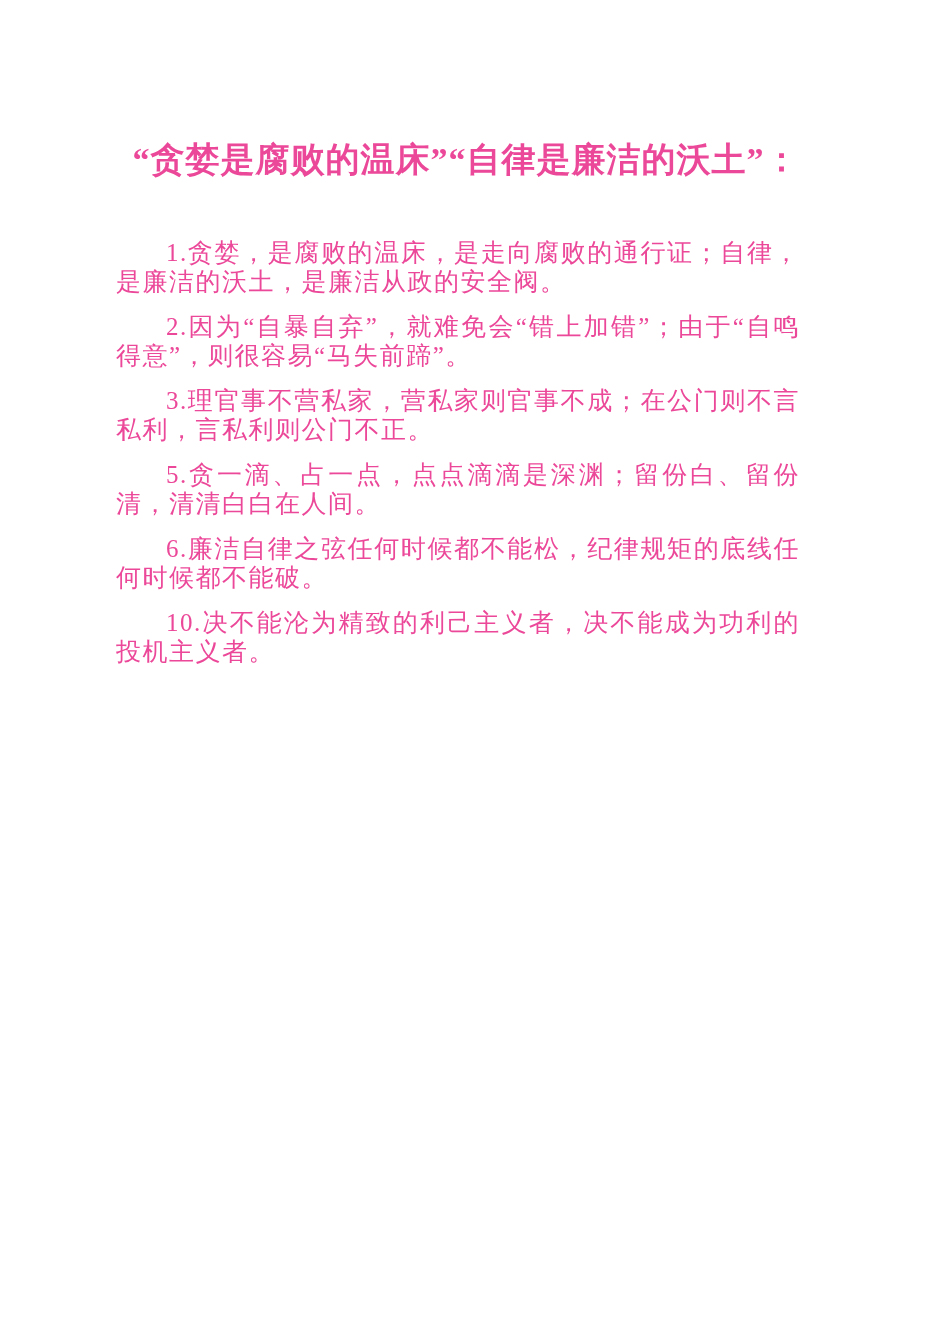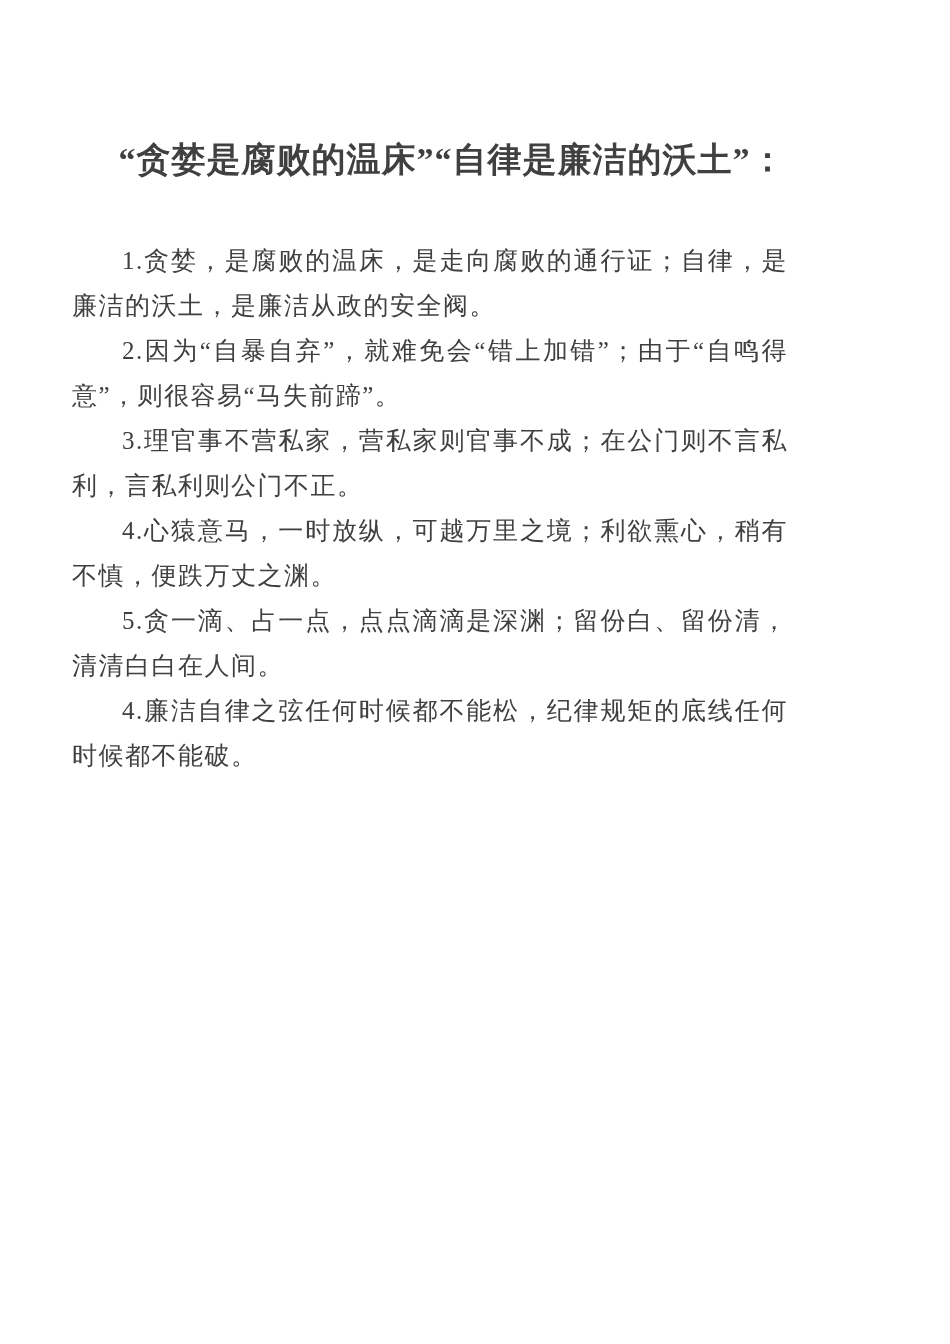--- a/index.html
+++ b/index.html
@@ -9,55 +9,55 @@
   }
   body {
     width: 950px;
     height: 1344px;
     overflow: hidden;
   }
   .page {
     box-sizing: border-box;
     width: 950px;
     height: 1344px;
-    padding: 131px 118px 0 72px;
+    padding: 131px 118px 0 100px;
     background: #ffffff;
-    color: #404040;
+    color: #ec4899;
     font-family: "Liberation Serif", "DejaVu Serif", serif;
     border-radius: 31px;
   }
   .doc-title {
     margin: 0 0 50px 0;
     text-align: center;
     font-size: 34px;
     font-weight: bold;
     line-height: 57px;
     letter-spacing: 1px;
   }
   .doc-body {
     width: 716px;
   }
   .para {
-    margin: 0;
+    margin: 16px;
     font-size: 25px;
     font-weight: normal;
-    line-height: 45px;
+    line-height: 29px;
     text-indent: 2em;
     text-align: justify;
     letter-spacing: 1.5px;
   }
 </style>
 </head>
 <body>
 
 <div class="page">
   <h1 class="doc-title">
     <span>“贪婪是腐败的温床”“自律是廉洁的沃土”：</span><br>
   </h1>
   <div class="doc-body">
       <p class="para">1.贪婪，是腐败的温床，是走向腐败的通行证；自律，是廉洁的沃土，是廉洁从政的安全阀。</p>
       <p class="para">2.因为“自暴自弃”，就难免会“错上加错”；由于“自鸣得意”，则很容易“马失前蹄”。</p>
       <p class="para">3.理官事不营私家，营私家则官事不成；在公门则不言私利，言私利则公门不正。</p>
-      <p class="para">4.心猿意马，一时放纵，可越万里之境；利欲熏心，稍有不慎，便跌万丈之渊。</p>
       <p class="para">5.贪一滴、占一点，点点滴滴是深渊；留份白、留份清，清清白白在人间。</p>
-      <p class="para">4.廉洁自律之弦任何时候都不能松，纪律规矩的底线任何时候都不能破。</p>
+      <p class="para">6.廉洁自律之弦任何时候都不能松，纪律规矩的底线任何时候都不能破。</p>
+      <p class="para">10.决不能沦为精致的利己主义者，决不能成为功利的投机主义者。</p>
     </div>
 </div>
 
 </body></html>

